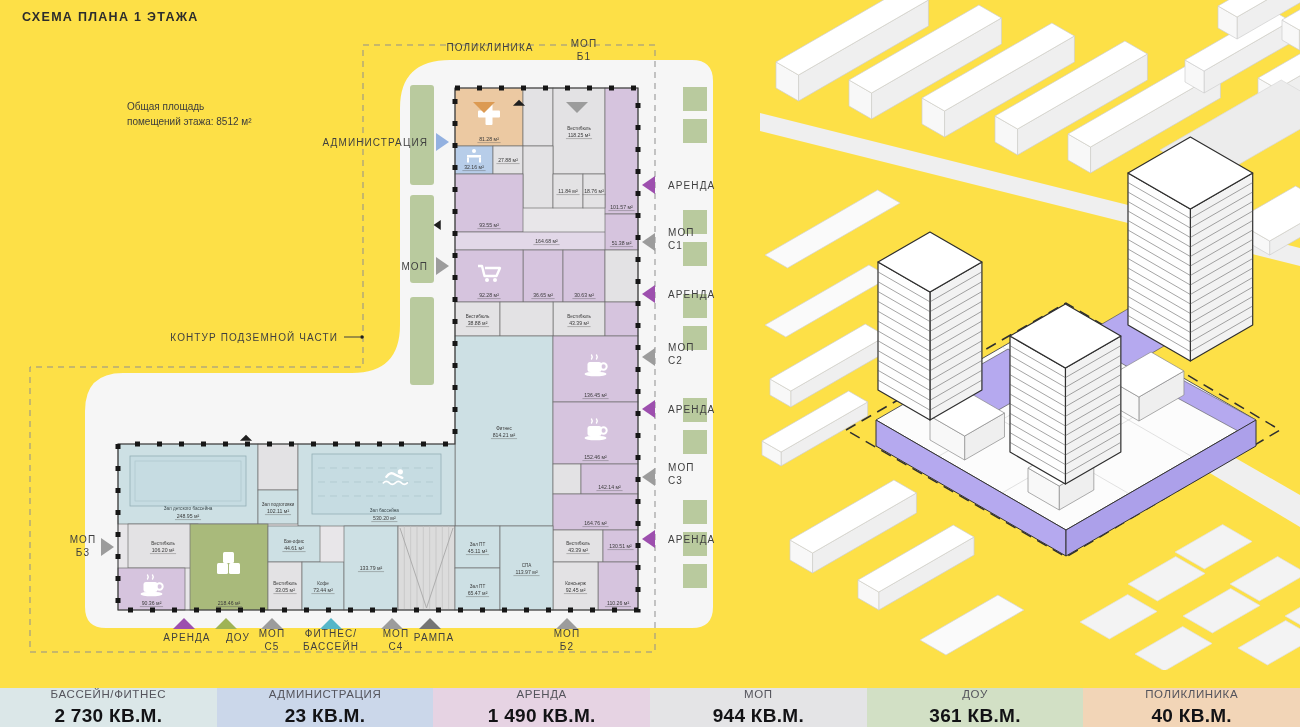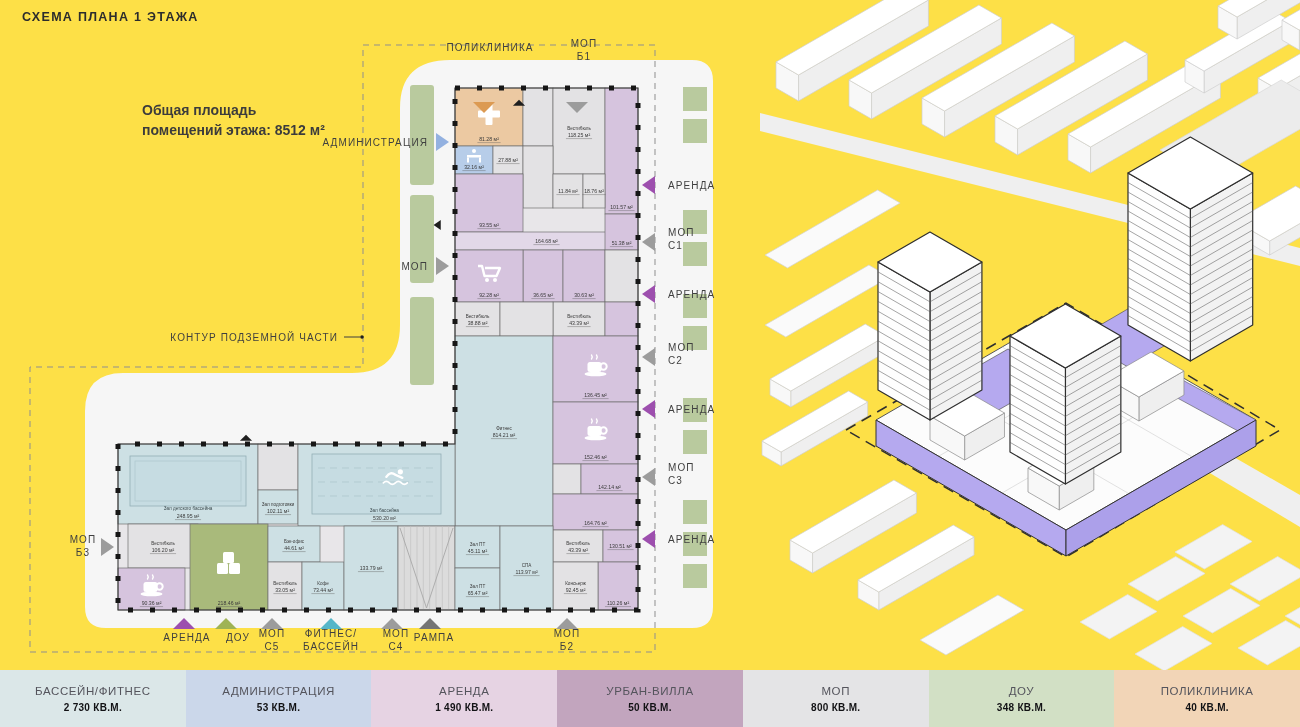--- a/index.html
+++ b/index.html
@@ -1,27 +1,27 @@
 <!DOCTYPE html>
 <html><head>
 <meta charset="utf-8">
 <style>
   html,body{margin:0;padding:0;background:#fff;}
   .stage{position:relative;width:1300px;height:727px;background:#fde047;overflow:hidden;
          font-family:"Liberation Sans",sans-serif;padding-left:11px;}
   .title{position:absolute;left:22px;top:10px;font-size:12.5px;font-weight:bold;
          letter-spacing:1.3px;color:#2c2c2c;}
-  .annotation{position:absolute;left:142px;top:100px;font-size:14px;line-height:1.45;
-         color:#3c3c3c;font-weight:700;}
+  .annotation{position:absolute;left:127px;top:100px;font-size:10px;line-height:1.45;
+         color:#3c3c3c;font-weight:400;}
   #scene{position:absolute;left:0;top:0;}
-  .legend{position:absolute;left:0;top:670px;width:1300px;height:57px;display:flex;}
+  .legend{position:absolute;left:0;top:670px;width:1300px;height:57px;display:flex;align-items:flex-end;}
   .legend-cell{flex:1 1 0;display:flex;flex-direction:column;align-items:center;
          justify-content:center;}
   .legend-label{font-size:11.5px;letter-spacing:0.6px;color:#54545c;}
-  .legend-value{font-size:10px;font-weight:bold;color:#121215;margin-top:5px;letter-spacing:0.3px;}
+  .legend-value{font-size:19px;font-weight:bold;color:#121215;margin-top:5px;letter-spacing:0.3px;}
   svg text{font-family:"Liberation Sans",sans-serif;}
 </style>
 </head>
 <body>
 
 <div class="stage">
   <div class="title">СХЕМА ПЛАНА 1 ЭТАЖА</div>
   <div class="annotation">
     <div>Общая площадь</div>
     <div>помещений этажа: 8512 м²</div>
@@ -588,36 +588,32 @@
         </g>
       </g>
     </svg>
   <div class="legend" id="legend">
       <div class="legend-cell" style="background: rgb(219, 231, 232);">
         <div class="legend-label">БАССЕЙН/ФИТНЕС</div>
         <div class="legend-value">2 730 КВ.М.</div>
       </div>
       <div class="legend-cell" style="background: rgb(203, 215, 234);">
         <div class="legend-label">АДМИНИСТРАЦИЯ</div>
-        <div class="legend-value">53 КВ.М.</div>
+        <div class="legend-value">23 КВ.М.</div>
       </div>
       <div class="legend-cell" style="background: rgb(230, 211, 227);">
         <div class="legend-label">АРЕНДА</div>
         <div class="legend-value">1 490 КВ.М.</div>
       </div>
-      <div class="legend-cell" style="background: rgb(194, 165, 190);">
-        <div class="legend-label">УРБАН-ВИЛЛА</div>
-        <div class="legend-value">50 КВ.М.</div>
-      </div>
       <div class="legend-cell" style="background: rgb(228, 228, 230);">
         <div class="legend-label">МОП</div>
-        <div class="legend-value">800 КВ.М.</div>
+        <div class="legend-value">944 КВ.М.</div>
       </div>
       <div class="legend-cell" style="background: rgb(210, 224, 197);">
         <div class="legend-label">ДОУ</div>
-        <div class="legend-value">348 КВ.М.</div>
+        <div class="legend-value">361 КВ.М.</div>
       </div>
       <div class="legend-cell" style="background: rgb(242, 213, 183);">
         <div class="legend-label">ПОЛИКЛИНИКА</div>
         <div class="legend-value">40 КВ.М.</div>
       </div>
     </div>
 </div>
 
 </body></html>

